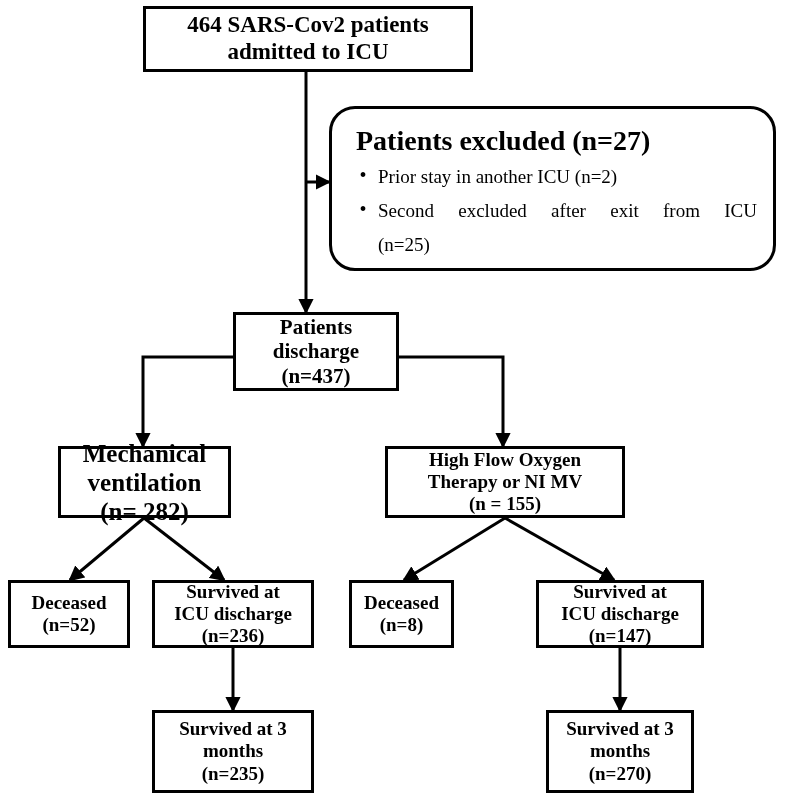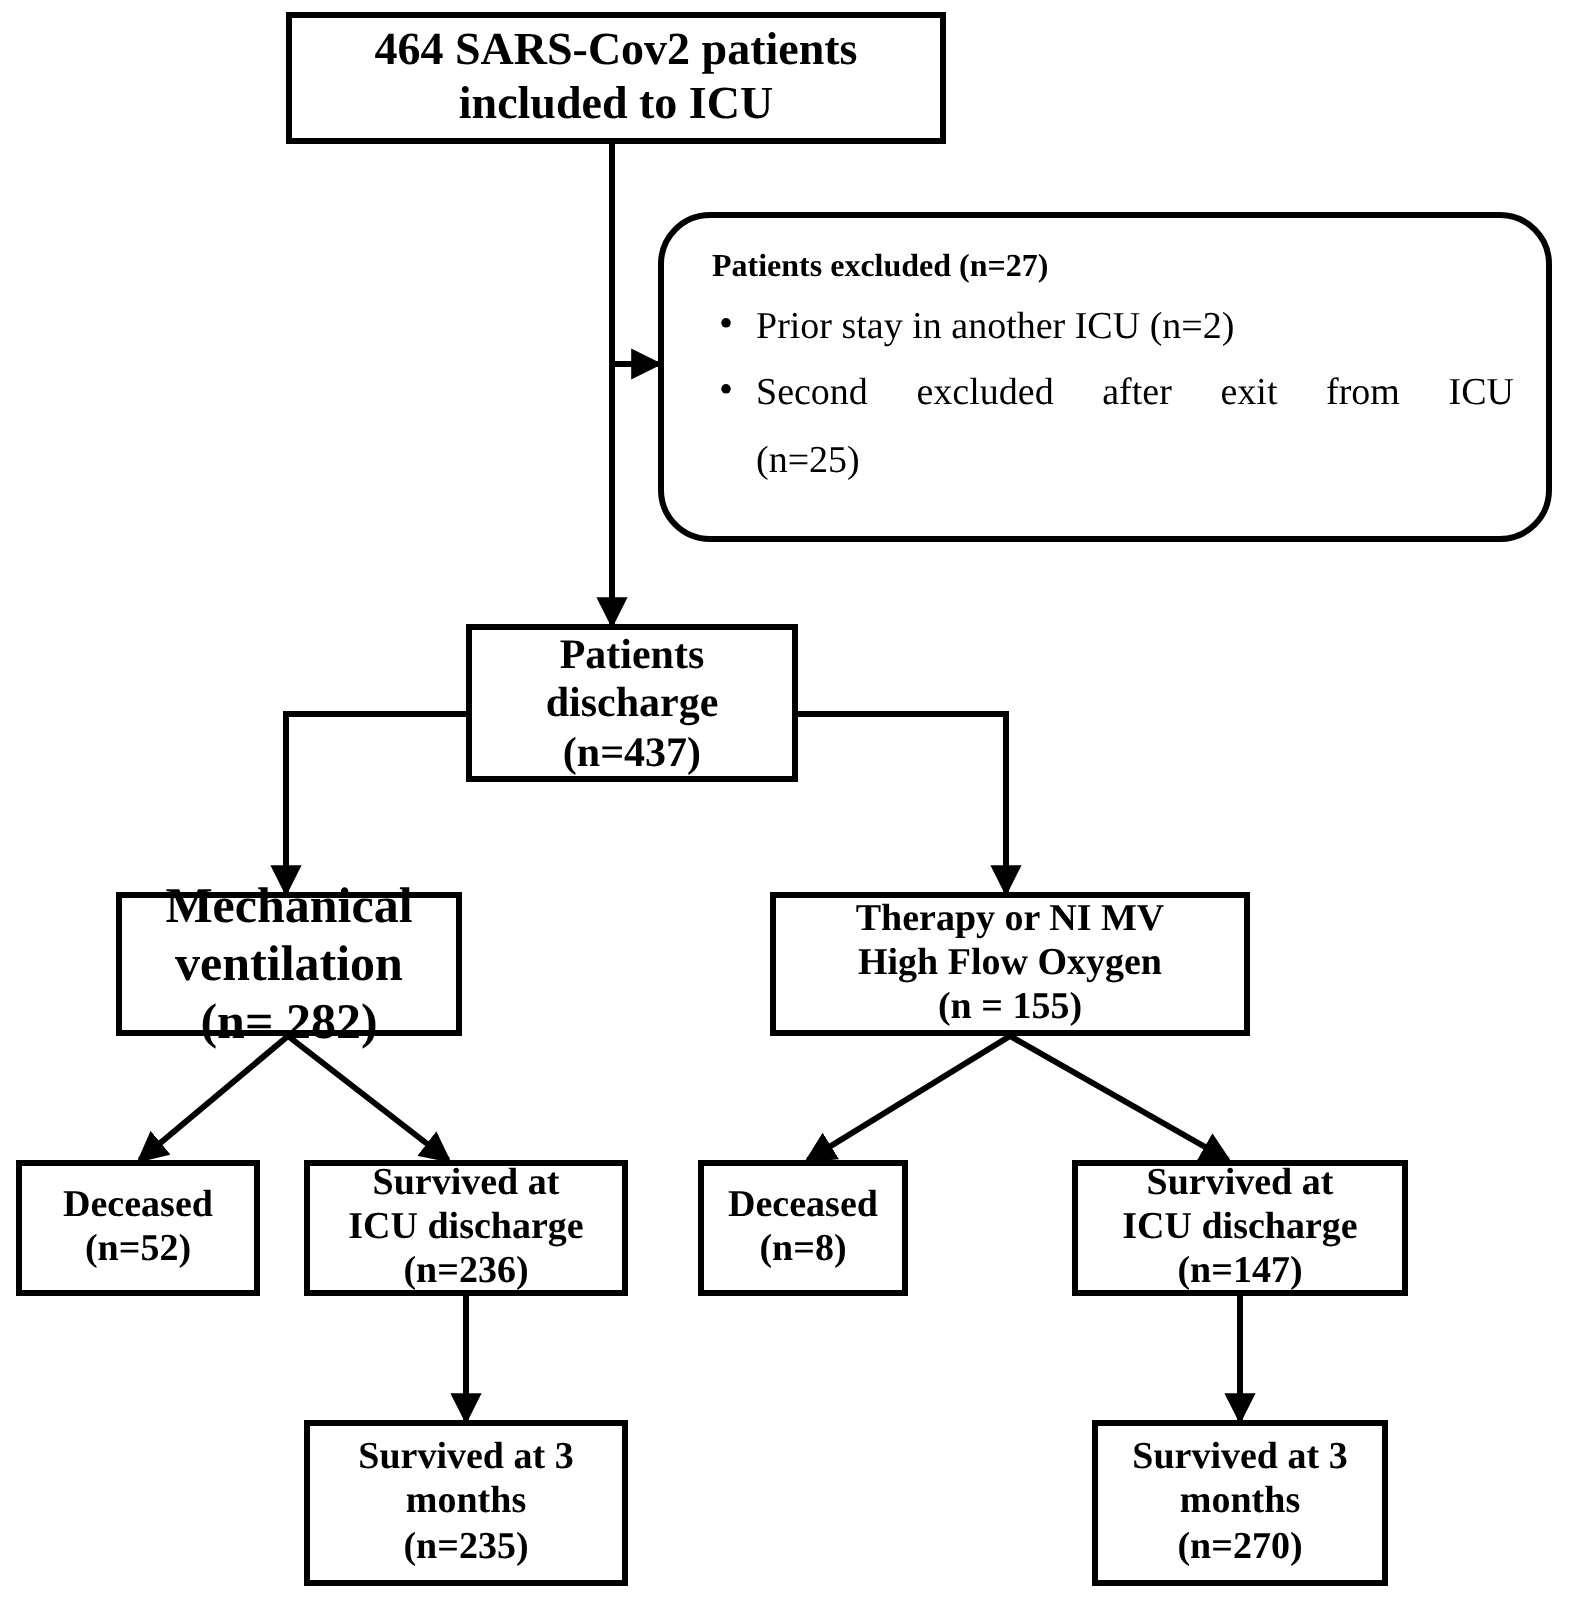--- a/index.html
+++ b/index.html
@@ -46,21 +46,21 @@
     font-size: 23px; font-weight: bold;
   }
   #node-excluded {
     left: 329px; top: 106px; width: 447px; height: 165px;
     border-radius: 26px;
     display: block;
     text-align: left;
     padding: 12px 16px 0 16px;
   }
   #node-excluded .excl-title {
-    font-size: 16px; font-weight: bold; margin: 4px 0 4px 8px;
+    font-size: 28px; font-weight: bold; margin: 4px 0 4px 8px;
   }
   .bullet-row {
     display: flex;
     align-items: flex-start;
     font-size: 19px;
     margin: 6px 0 0 0;
   }
   .bullet-dot {
     width: 30px;
     flex: 0 0 30px;
@@ -137,21 +137,21 @@
 
     <line x1="505" y1="518" x2="404" y2="580" stroke="#000000" stroke-width="3" marker-end="url(#arrow)"></line>
     <line x1="505" y1="518" x2="614" y2="580" stroke="#000000" stroke-width="3" marker-end="url(#arrow)"></line>
 
     <line x1="233" y1="648" x2="233" y2="710" stroke="#000000" stroke-width="3" marker-end="url(#arrow)"></line>
     <line x1="620" y1="648" x2="620" y2="710" stroke="#000000" stroke-width="3" marker-end="url(#arrow)"></line>
   </svg>
 
   <div class="node" id="node-top">
     <span class="ln">464  SARS-Cov2 patients</span>
-    <span class="ln">included to ICU</span>
+    <span class="ln">admitted to ICU</span>
   </div>
 
   <div class="node" id="node-excluded">
     <div class="excl-title">Patients excluded (n=27)</div>
 
     <div class="bullet-row">
       <span class="bullet-dot">•</span>
       <span class="bullet-text">Prior stay in another ICU (n=2)</span>
     </div>
 
@@ -172,22 +172,22 @@
     <span class="ln">(n=437)</span>
   </div>
 
   <div class="node" id="node-mv">
     <span class="ln bold">Mechanical</span>
     <span class="ln bold">ventilation</span>
     <span class="ln reg">(n= 282)</span>
   </div>
 
   <div class="node" id="node-hfo">
+    <span class="ln bold">High Flow Oxygen</span>
     <span class="ln bold">Therapy or NI MV</span>
-    <span class="ln bold">High Flow Oxygen</span>
     <span class="ln reg">(n = 155)</span>
   </div>
 
   <div class="node" id="node-dec-left">
     <span class="ln reg">Deceased</span>
     <span class="ln reg">(n=52)</span>
   </div>
 
   <div class="node" id="node-surv-left">
     <span class="ln reg">Survived  at</span>

